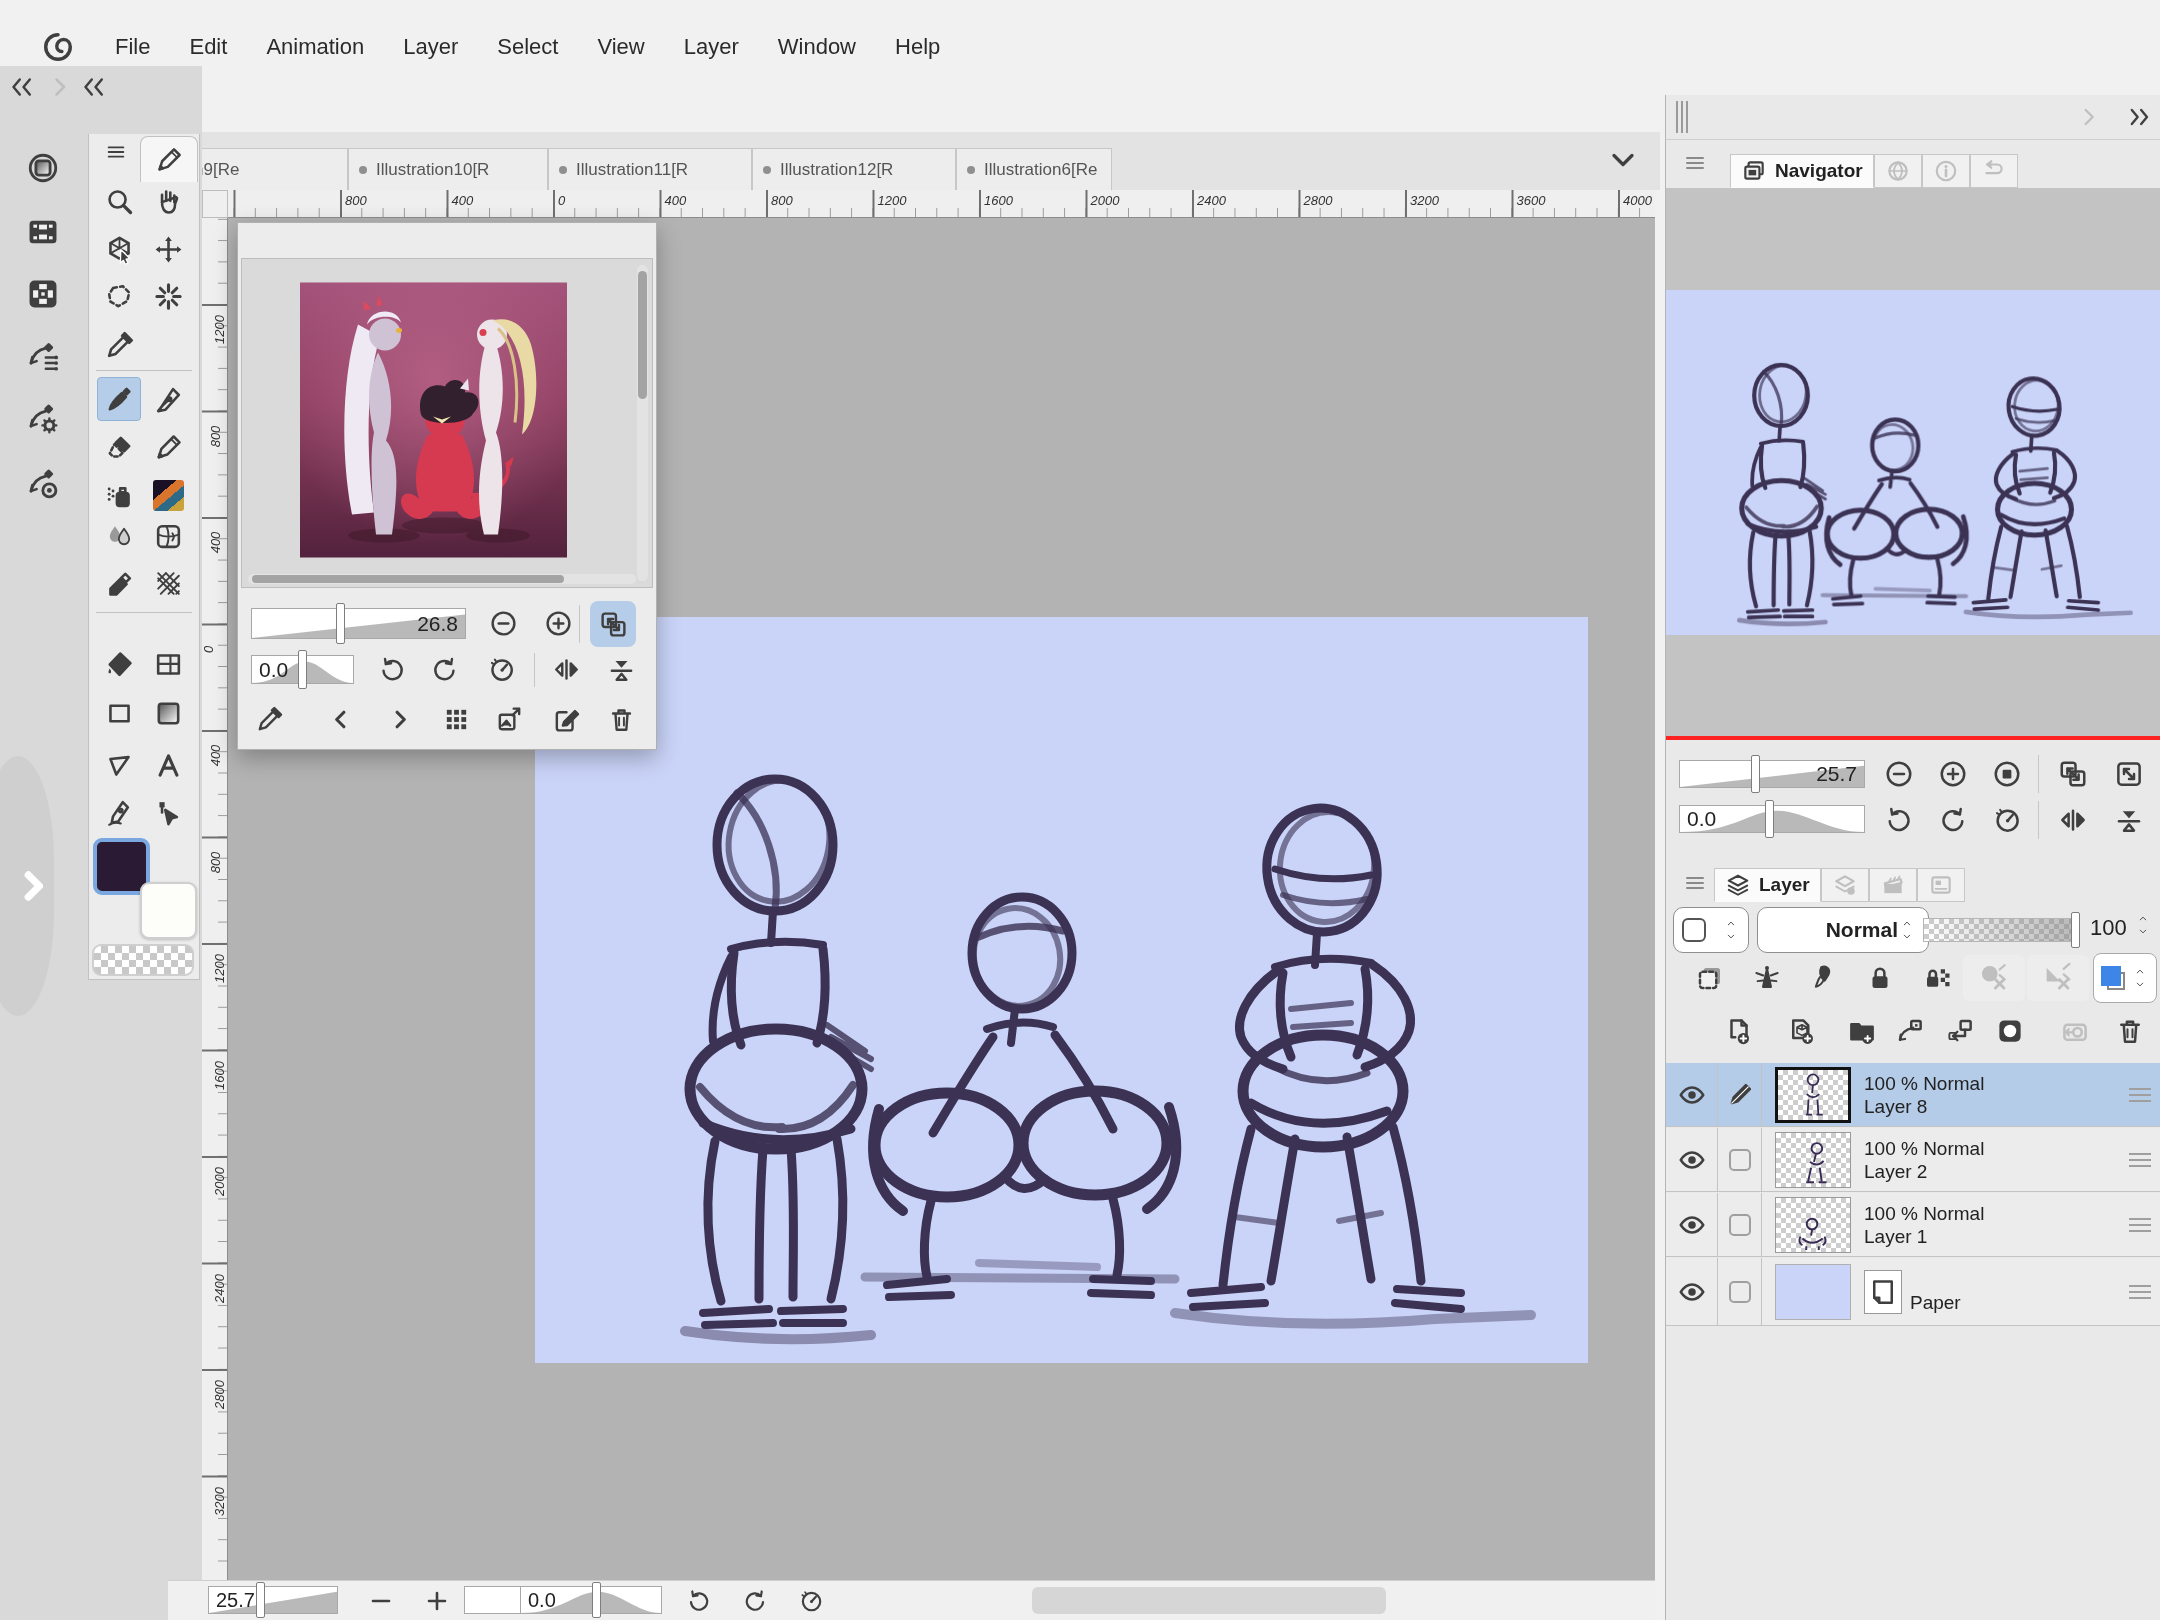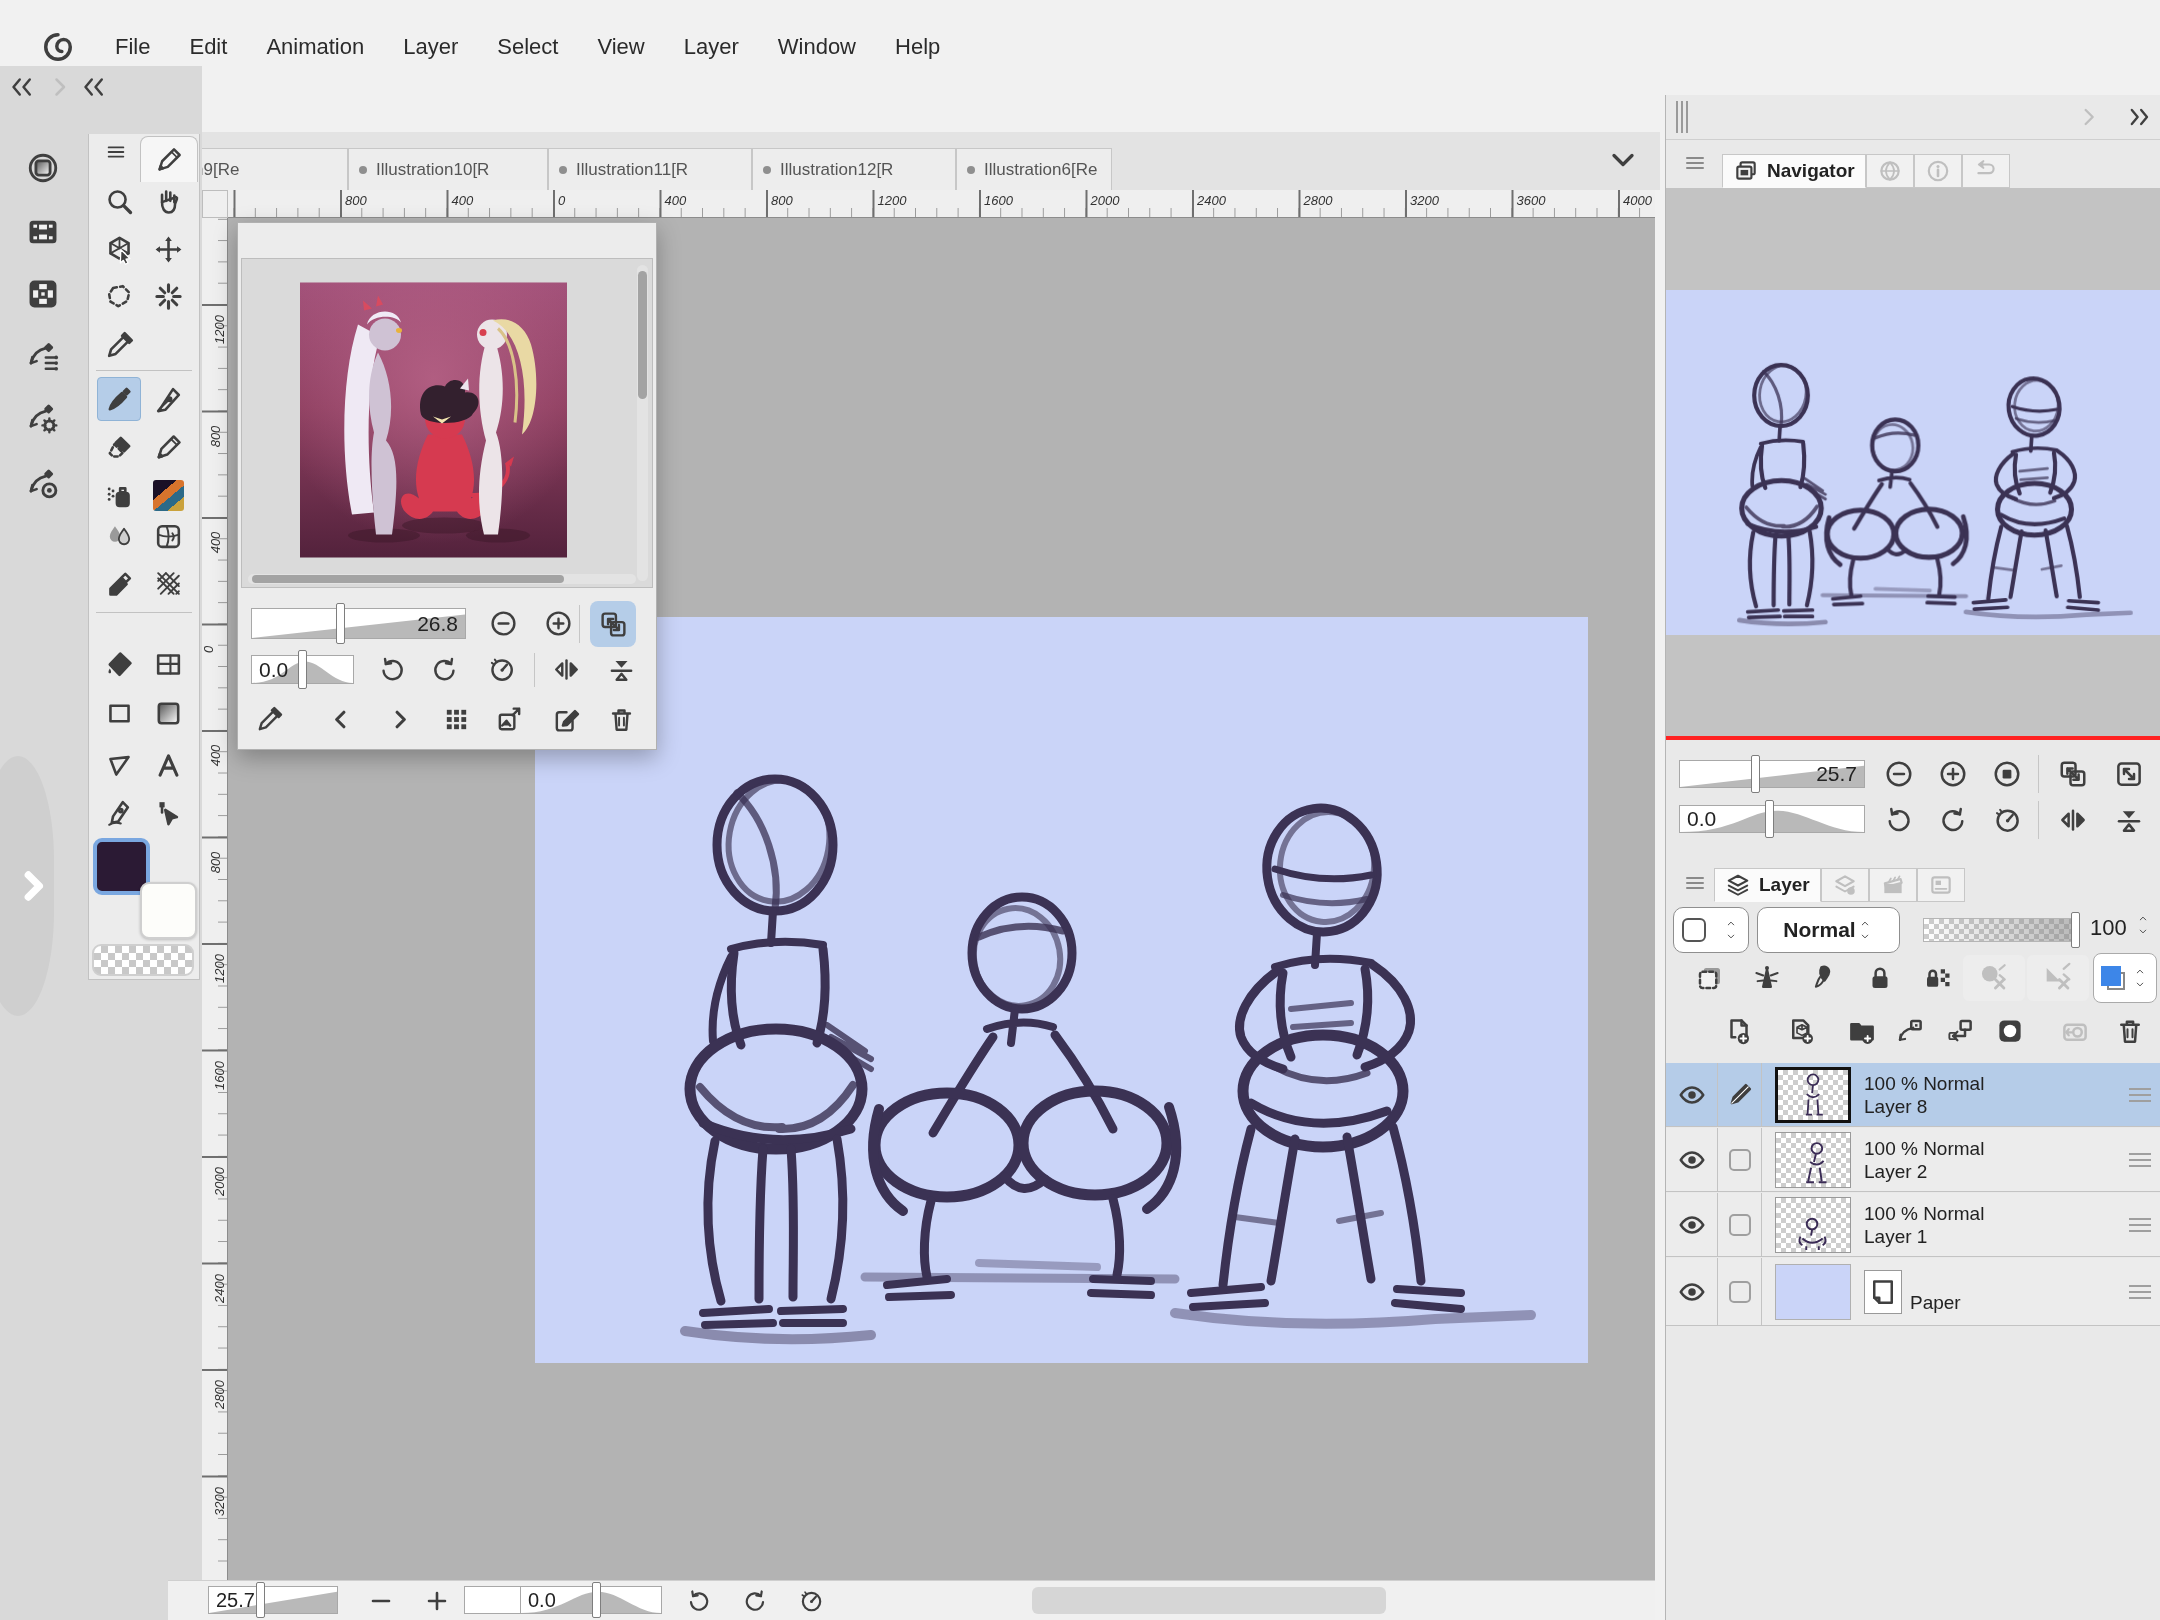--- a/index.html
+++ b/index.html
@@ -1170,21 +1170,21 @@
       <svg class="ic abs" style="left:460px;top:8px;width:28px;height:28px">
           <use href="#i-dblr"></use>
         </svg>
     </div>
 
     <div class="abs" style="left:16px;top:56px;width:28px;height:24px">
         <svg class="ic" style="width:26px;height:24px;color:#8a8a8a">
           <use href="#i-menu"></use>
         </svg>
       </div>
-    <div class="rp-tabs" style="left:56px;top:59px">
+    <div class="rp-tabs" style="left:64px;top:59px">
       <div class="rp-tab active" style="gap:8px">
           <svg class="ic">
             <use href="#i-navpanel"></use>
           </svg>
           <span>Navigator</span>
         </div>
       <div class="rp-tab">
           <svg class="ic gray">
             <use href="#i-globe"></use>
           </svg>
@@ -1309,21 +1309,21 @@
       <i style="width:24px;height:24px;border:2px solid #555;border-radius:6px"></i>
       <span class="updown">
           <svg class="ic">
             <use href="#i-chevu"></use>
           </svg>
           <svg class="ic">
             <use href="#i-chevd"></use>
           </svg>
         </span>
     </div>
-    <div class="dropbox" style="left:91px;top:812px;width:143px;height:46px;justify-content:center;padding:0 12px">
+    <div class="dropbox" style="left:91px;top:812px;width:172px;height:46px;justify-content:flex-end;padding:0 12px">
       <span style="font-size:21px;font-weight:bold">Normal</span>
       <span class="updown">
           <svg class="ic">
             <use href="#i-chevu"></use>
           </svg>
           <svg class="ic">
             <use href="#i-chevd"></use>
           </svg>
         </span>
     </div>

